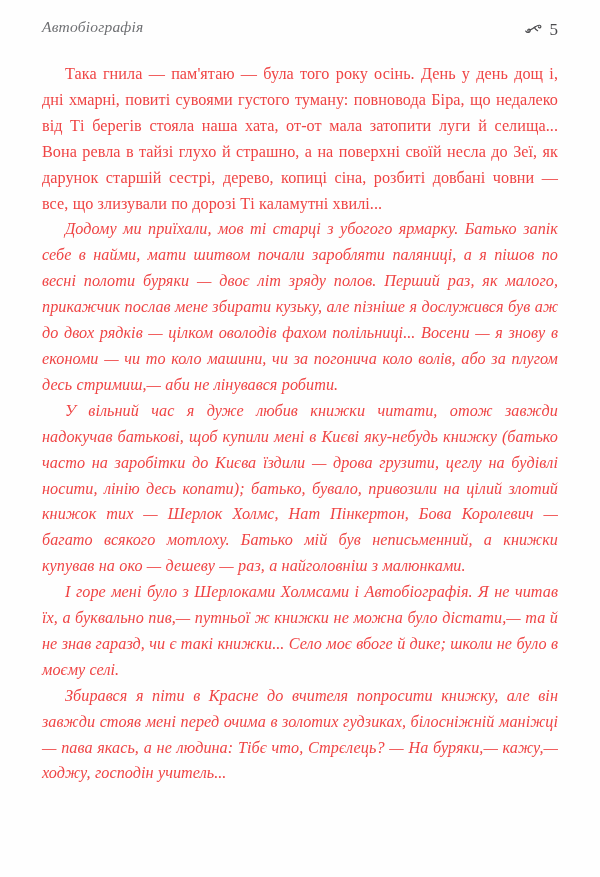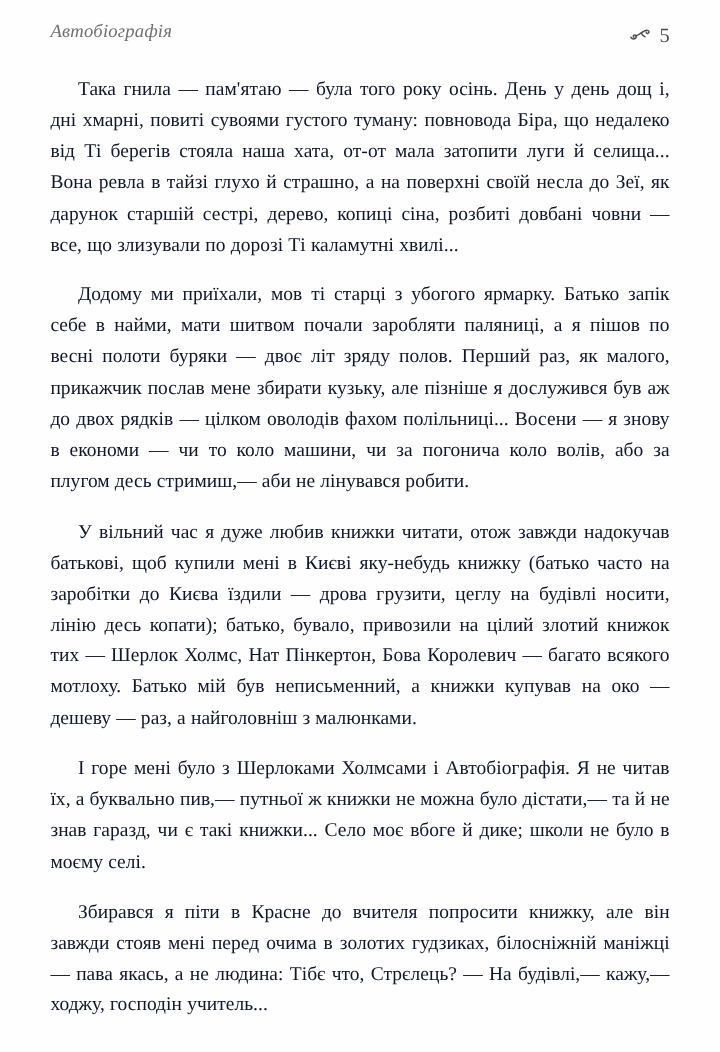--- a/index.html
+++ b/index.html
@@ -79,24 +79,24 @@
 
   .para {
     margin: 0;
     text-indent: 23px;
     text-align: justify;
     font-size: 16.2px;
     line-height: 25.9px;
     letter-spacing: 0.05px;
     word-spacing: 0.2px;
     hyphens: none;
-    color: #0f172a;
+    color: #ef4444;
   }
 
-  .para + .para { margin-top: 16px; }
+  .para + .para { margin-top: 0; font-style: italic; }
 
   
 </style>
 </head>
 <body>
 
 <div class="page">
 
   <div class="running-head">
     <div class="running-head-title">Автобіографія</div>
@@ -114,16 +114,16 @@
       </span>
       <span class="folio-number">5</span>
     </div>
   </div>
 
   <div class="textblock">
     <p class="para">Така гнила — пам'ятаю — була того року осінь. День у день дощ і, дні хмарні, повиті сувоями густого туману: повновода Біра, що недалеко від Ті берегів стояла наша хата, от-от мала затопити луги й селища... Вона ревла в тайзі глухо й страшно, а на поверхні своїй несла до Зеї, як дарунок старшій сестрі, дерево, копиці сіна, розбиті довбані човни — все, що злизували по дорозі Ті каламутні хвилі...</p>
     <p class="para">Додому ми приїхали, мов ті старці з убогого ярмарку. Батько запік себе в найми, мати шитвом почали заробляти паляниці, а я пішов по весні полоти буряки — двоє літ зряду полов. Перший раз, як малого, прикажчик послав мене збирати кузьку, але пізніше я дослужився був аж до двох рядків — цілком оволодів фахом полільниці... Восени — я знову в економи — чи то коло машини, чи за погонича коло волів, або за плугом десь стримиш,— аби не лінувався робити.</p>
     <p class="para">У вільний час я дуже любив книжки читати, отож завжди надокучав батькові, щоб купили мені в Києві яку-небудь книжку (батько часто на заробітки до Києва їздили — дрова грузити, цеглу на будівлі носити, лінію десь копати); батько, бувало, привозили на цілий злотий книжок тих — Шерлок Холмс, Нат Пінкертон, Бова Королевич — багато всякого мотлоху. Батько мій був неписьменний, а книжки купував на око — дешеву — раз, а найголовніш з малюнками.</p>
     <p class="para">І горе мені було з Шерлоками Холмсами і Автобіографія. Я не читав їх, а буквально пив,— путньої ж книжки не можна було дістати,— та й не знав гаразд, чи є такі книжки... Село моє вбоге й дике; школи не було в моєму селі.</p>
-    <p class="para">Збирався я піти в Красне до вчителя попросити книжку, але він завжди стояв мені перед очима в золотих гудзиках, білосніжній маніжці — пава якась, а не людина: Тібє что, Стрєлець? — На будівлі,— кажу,— ходжу, господін учитель...</p>
+    <p class="para">Збирався я піти в Красне до вчителя попросити книжку, але він завжди стояв мені перед очима в золотих гудзиках, білосніжній маніжці — пава якась, а не людина: Тібє что, Стрєлець? — На буряки,— кажу,— ходжу, господін учитель...</p>
   </div>
 
 </div>
 
 </body></html>

